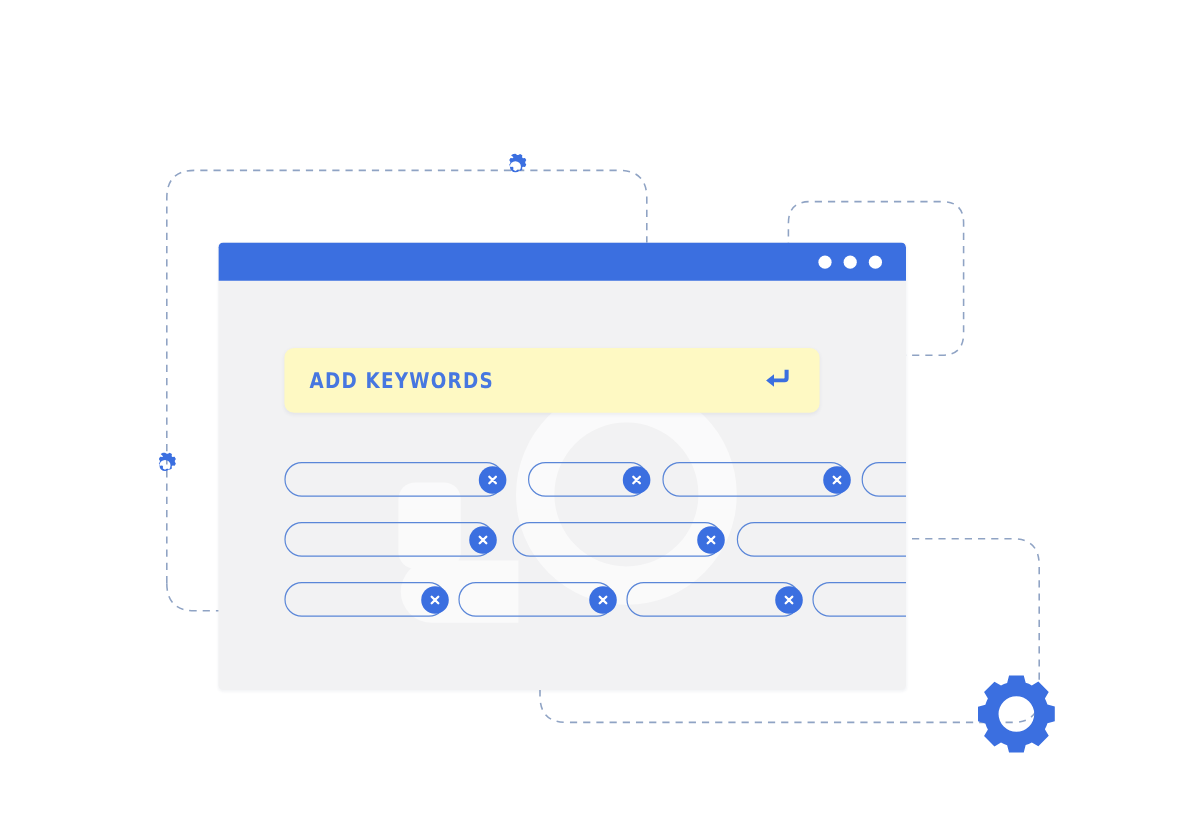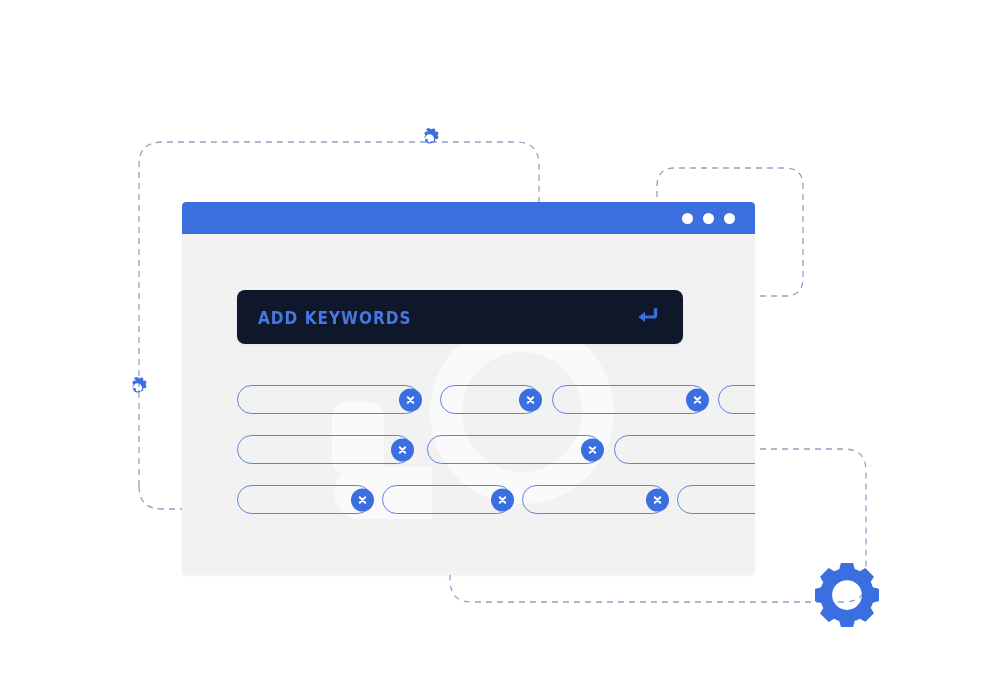--- a/index.html
+++ b/index.html
@@ -71,21 +71,21 @@
     background: #ffffff;
   }
 
   
   .searchbox {
     position: absolute;
     left: 55px;
     top: 88px;
     width: 446px;
     height: 54px;
-    background: #0f172a;
+    background: #fef9c3;
     border-radius: 8px;
     display: flex;
     align-items: center;
     box-shadow: 0 1px 3px rgba(50,70,110,0.07);
   }
   .search-label {
     margin-left: 21px;
     color: #4777e0;
     font-family: "DejaVu Sans", sans-serif;
     font-weight: bold;

